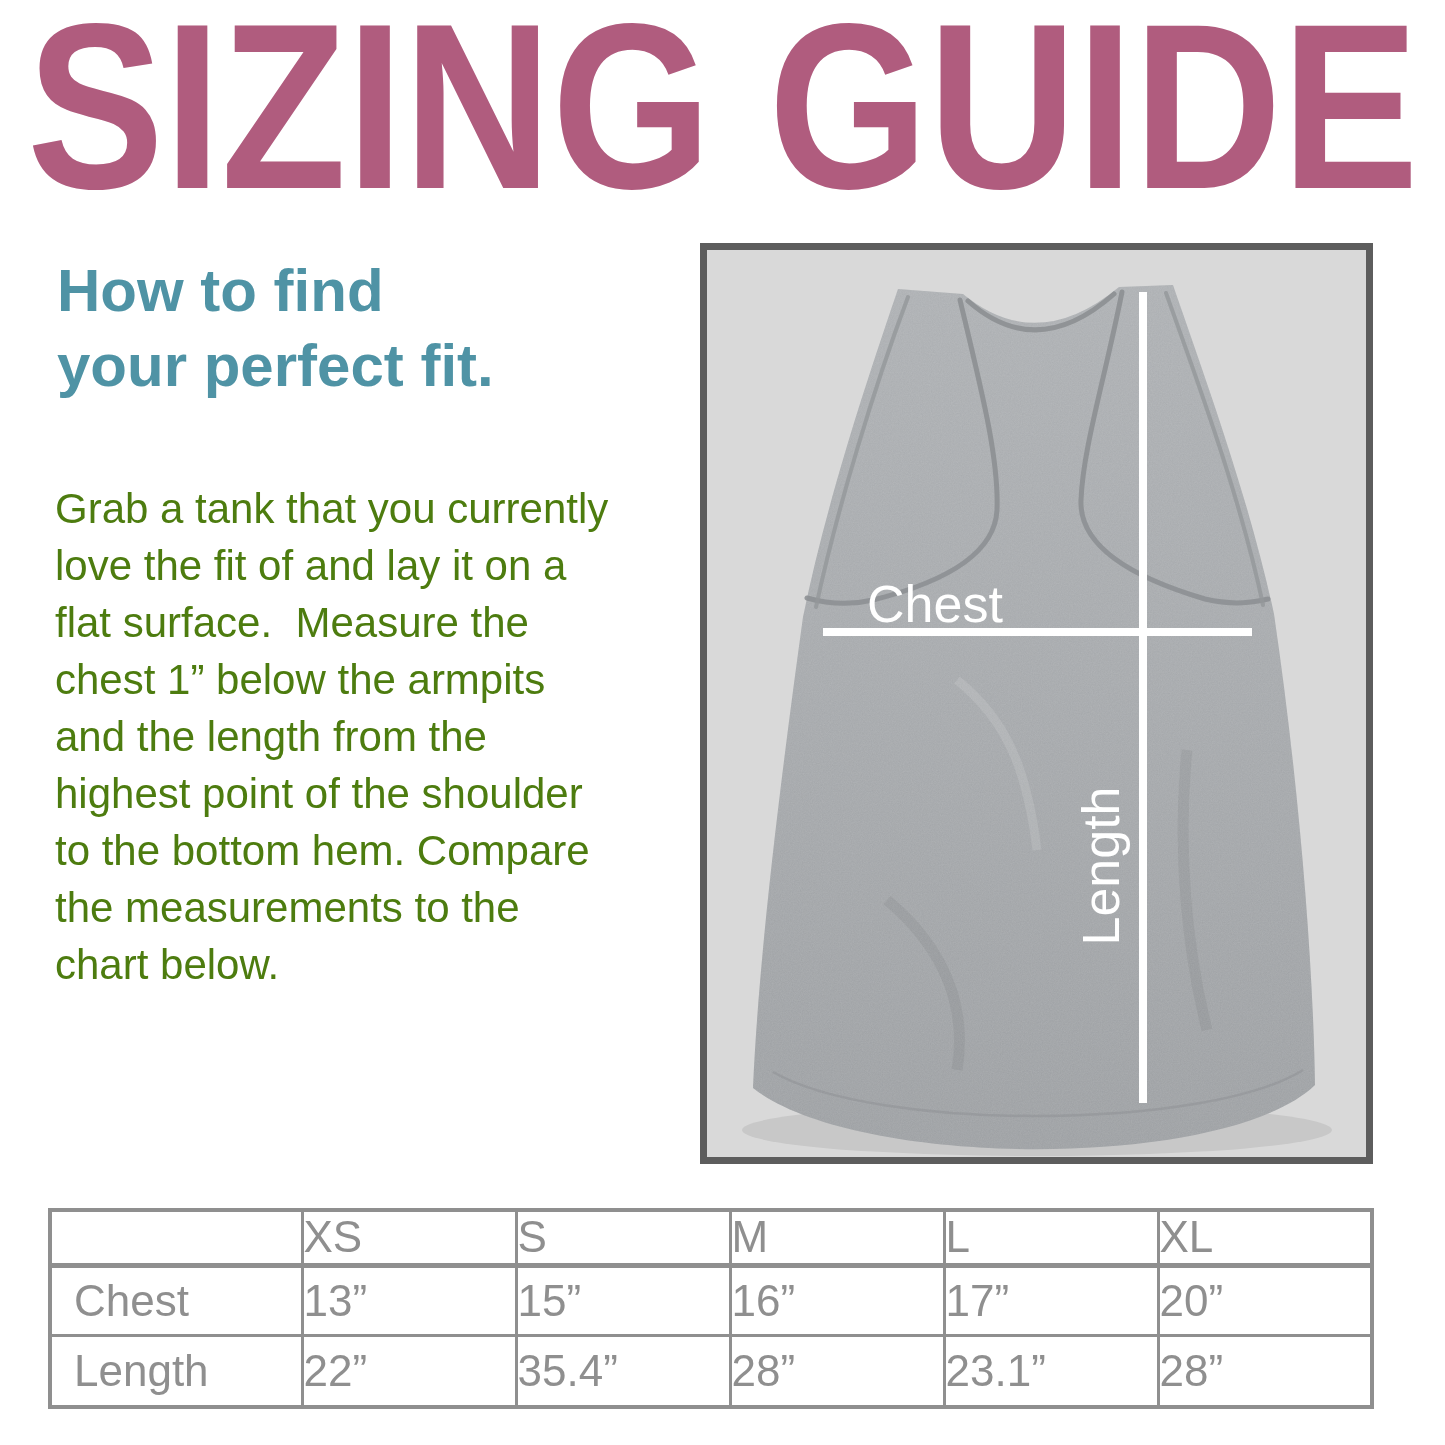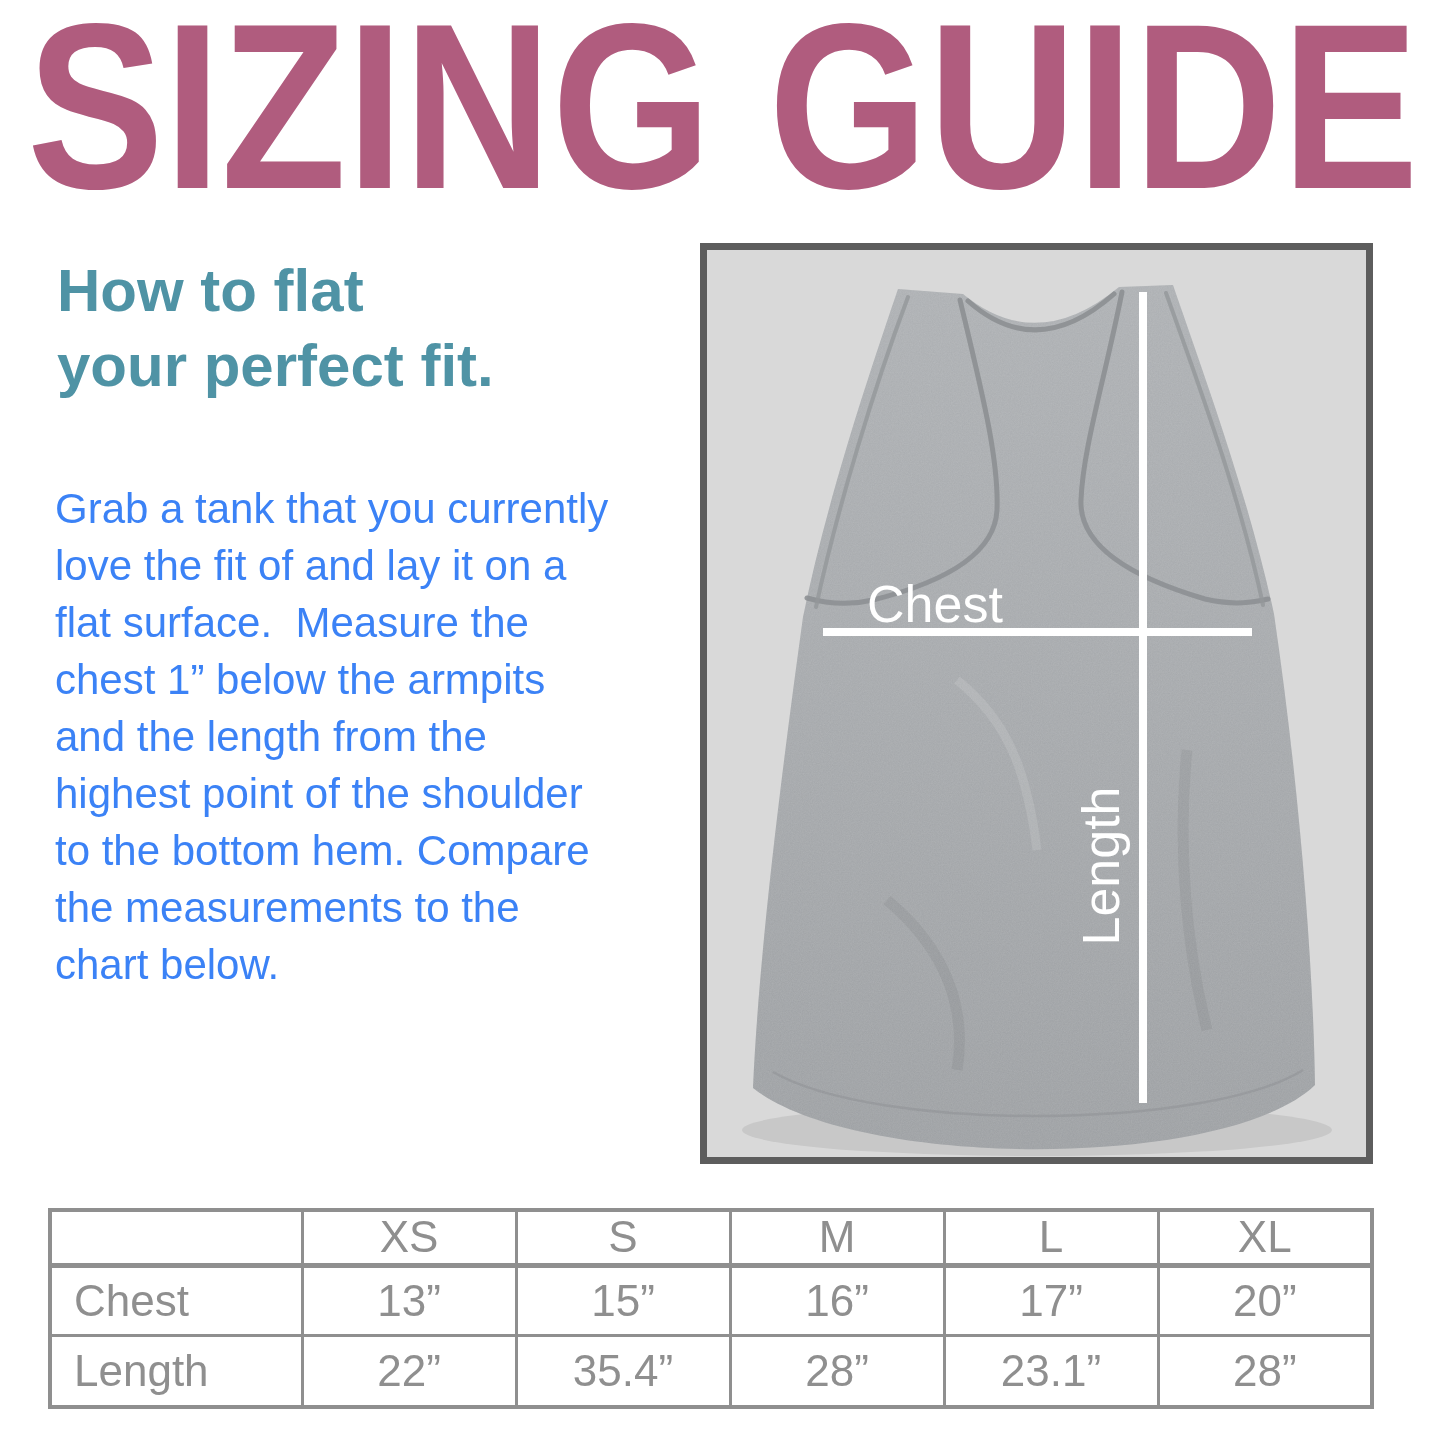--- a/index.html
+++ b/index.html
@@ -23,56 +23,56 @@
   .subtitle {
     position:absolute; left:57px; top:253px;
     font-size:60px; font-weight:bold; line-height:75px;
     color:#4f93a5; white-space:pre-line;
   }
 
   
   .intro {
     position:absolute; left:55px; top:480px; width:640px;
     font-size:42px; font-weight:normal; line-height:57px;
-    color:#3b82f6; white-space:pre-wrap;
+    color:#4d7c0f; white-space:pre-wrap;
   }
 
   
   .panel {
     position:absolute; left:700px; top:243px;
     width:673px; height:921px;
     background:#d9d9d9; border:7px solid #5d5d5d;
   }
   .panel svg { display:block; }
 
   
   .size-table {
     position:absolute; left:48px; top:1208px; width:1324px;
     border-collapse:collapse; table-layout:fixed;
     background:#ffffff;
     font-size:44px; color:#8f8f8f;
   }
   .size-table, .size-table td { border:3px solid #8f8f8f; }
   .size-table { border-width:4px; }
-  .size-table td { text-align:center; vertical-align:middle; overflow:hidden; }
+  .size-table td { vertical-align:middle; overflow:hidden; }
   .size-table tr.hdr td { height:55px; border-bottom-width:5px; }
   .size-table tr.r1 td { height:70px; }
   .size-table tr.r2 td { height:72px; }
   .size-table td.lbl { text-align:left; padding-left:22px; }
   .size-table col.c0 { width:252px; }
   .size-table col.cn { width:214px; }
 </style>
 </head>
 <body>
 
 <div class="page">
 
   <h1 class="title">SIZING GUIDE</h1>
 
-  <h2 class="subtitle">How to flat
+  <h2 class="subtitle">How to find
 your perfect fit.</h2>
 
   <p class="intro">Grab a tank that you currently
 love the fit of and lay it on a
 flat surface.  Measure the
 chest 1” below the armpits
 and the length from the
 highest point of the shoulder
 to the bottom hem. Compare
 the measurements to the

